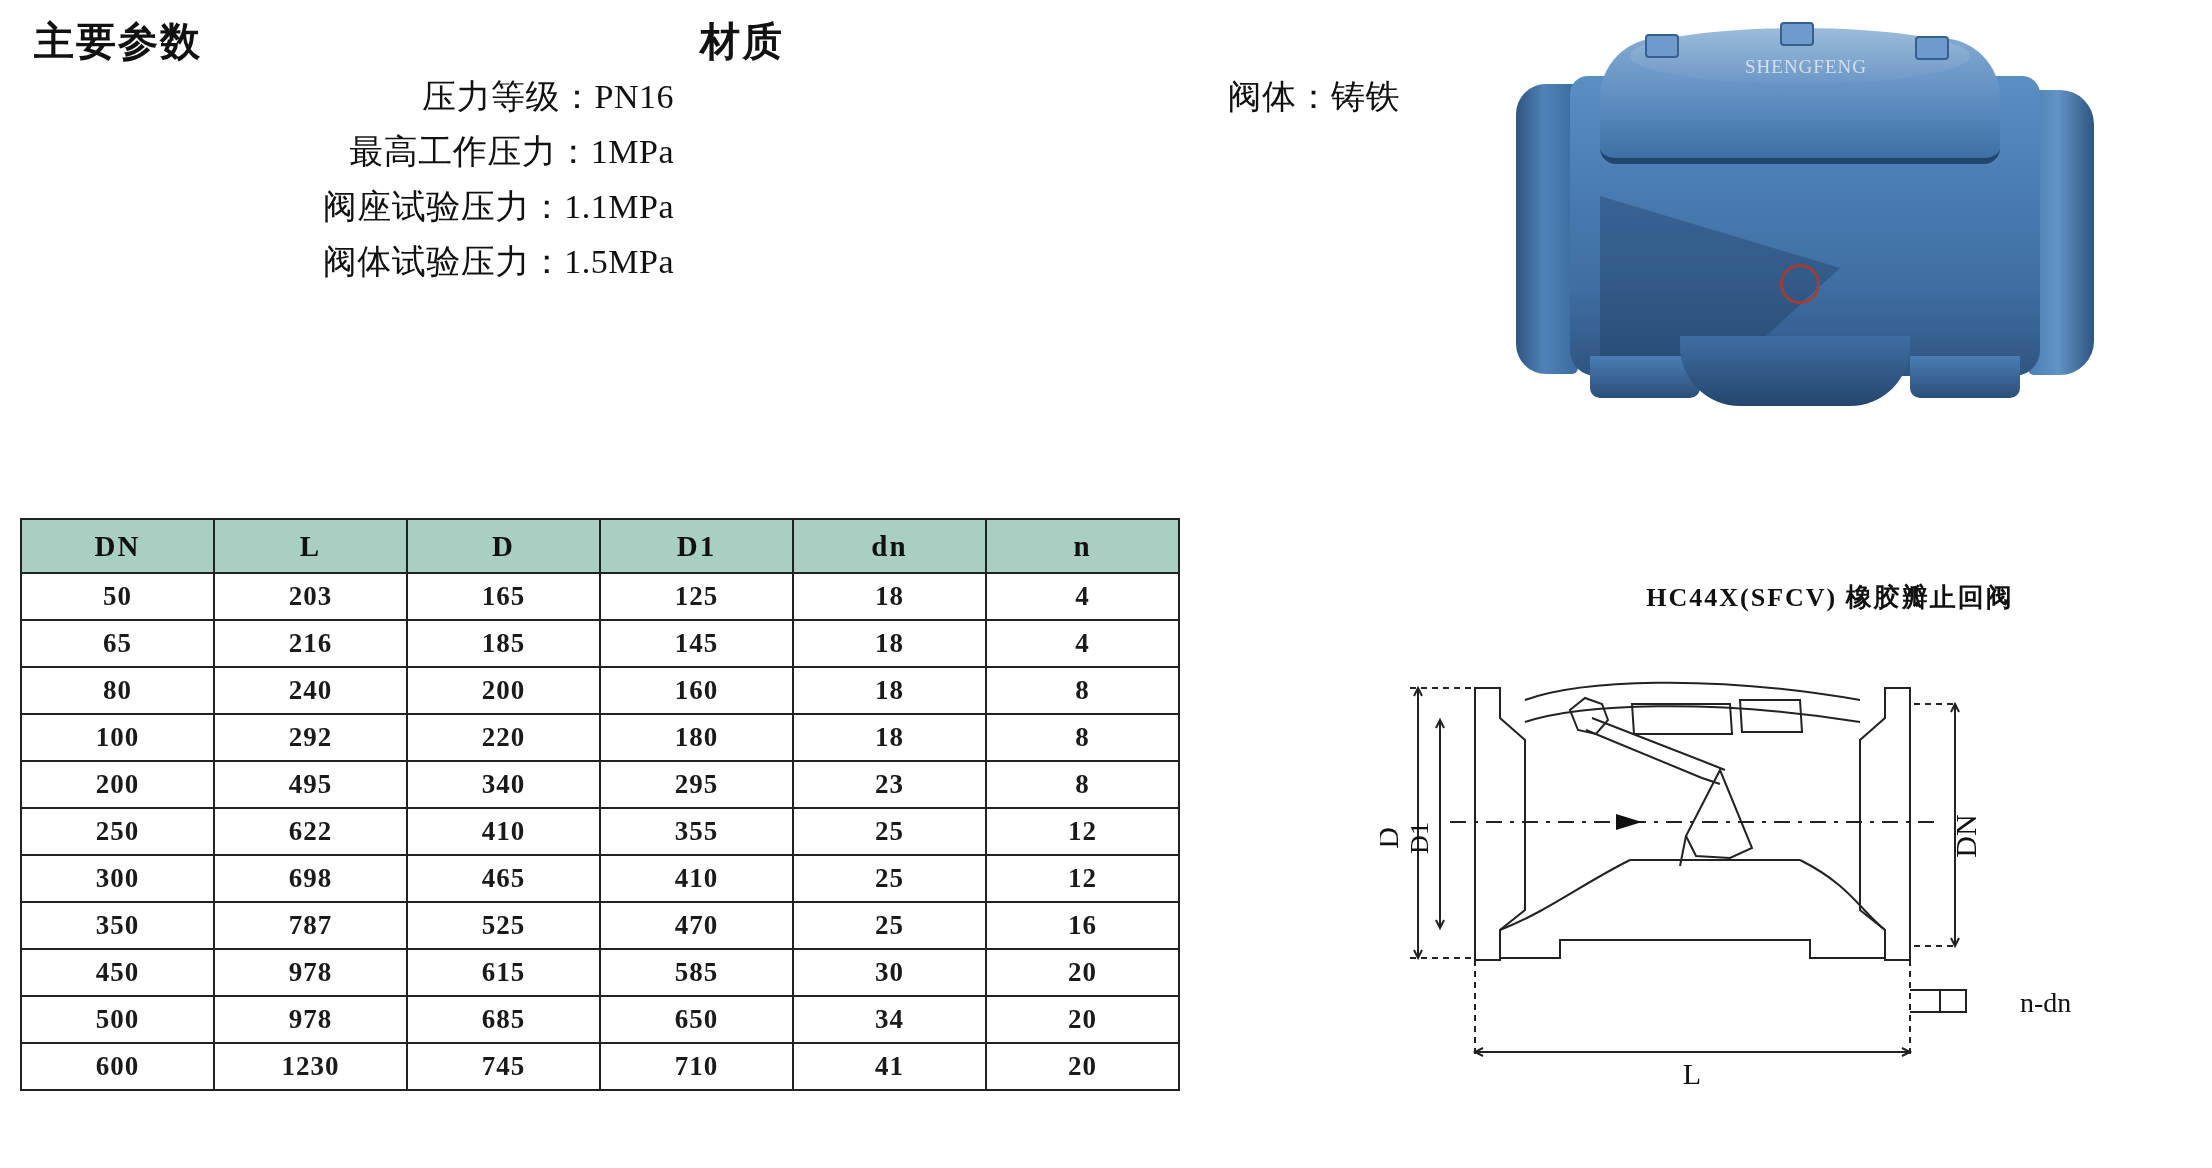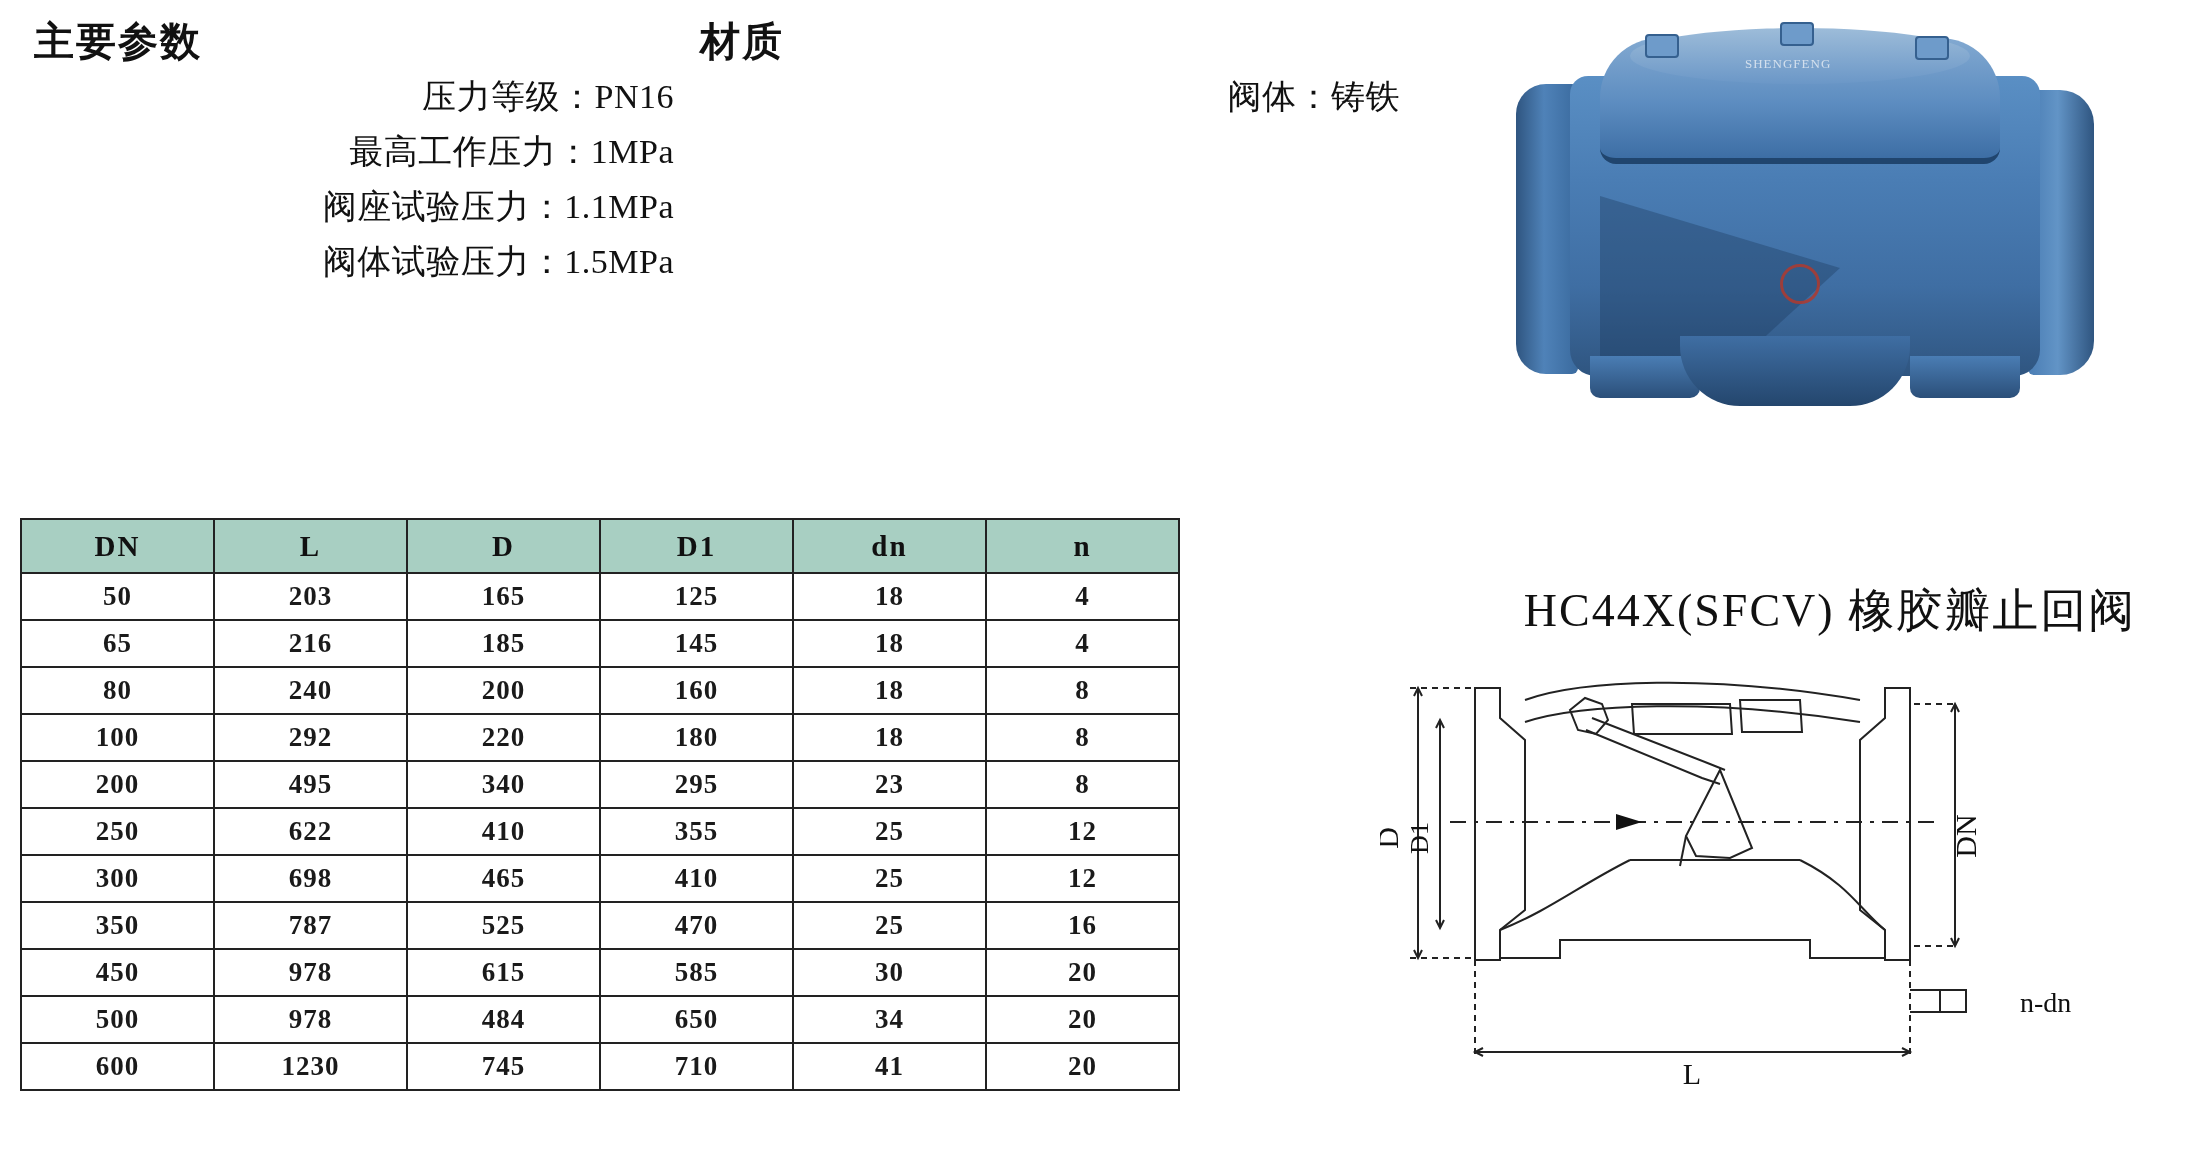--- a/index.html
+++ b/index.html
@@ -177,34 +177,34 @@
     width: 34px;
     height: 34px;
     border: 3px solid #b03a2e;
     border-radius: 50%;
     opacity: .85;
   }
   .v-tag {
     position: absolute;
     left: 265px;
     top: 40px;
-    font-size: 13px;
+    font-size: 19px;
     color: #e8eef5;
     letter-spacing: 1px;
     opacity: .8;
   }
 
   .photo-caption {
     position: absolute;
     left: 1480px;
     top: 580px;
     width: 700px;
     text-align: center;
-    font-size: 46px;
-    font-weight: normal;
+    font-size: 26px;
+    font-weight: bold;
     letter-spacing: 2px;
     white-space: nowrap;
   }
 
   
   .drawing {
     position: absolute;
     left: 1380px;
     top: 660px;
     width: 810px;
@@ -309,21 +309,21 @@
         <td>450</td>
         <td>978</td>
         <td>615</td>
         <td>585</td>
         <td>30</td>
         <td>20</td>
       </tr>
       <tr>
         <td>500</td>
         <td>978</td>
-        <td>484</td>
+        <td>685</td>
         <td>650</td>
         <td>34</td>
         <td>20</td>
       </tr>
       <tr>
         <td>600</td>
         <td>1230</td>
         <td>745</td>
         <td>710</td>
         <td>41</td>

